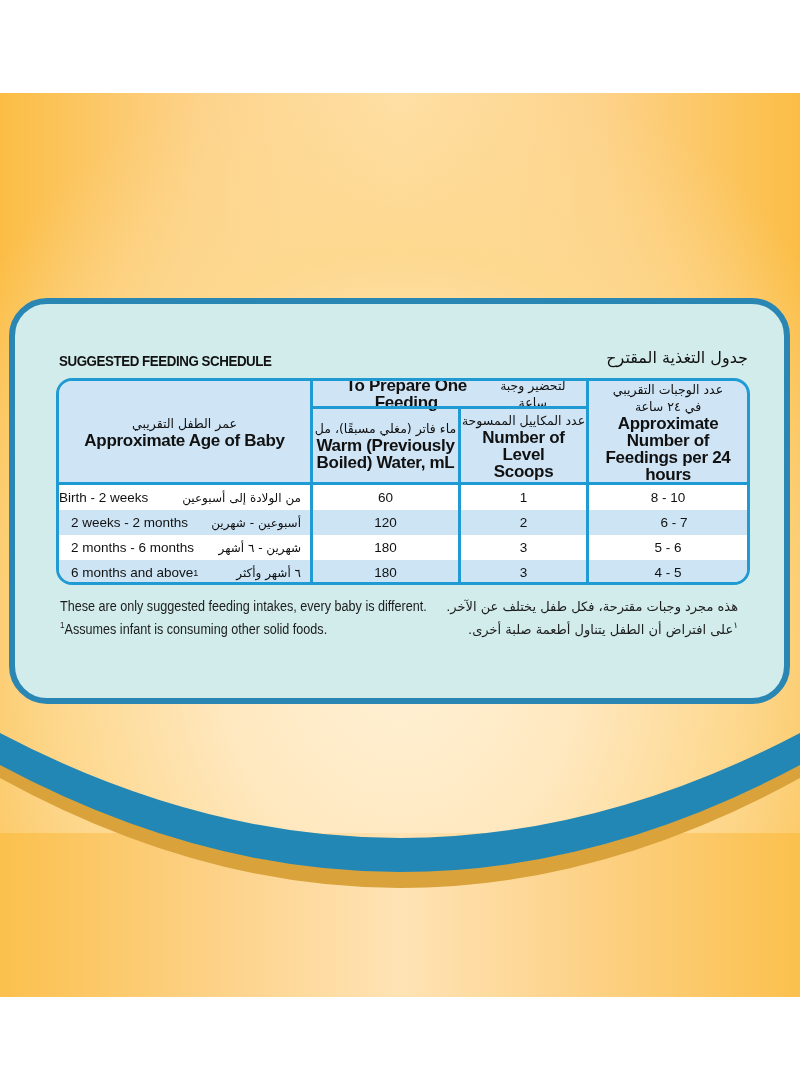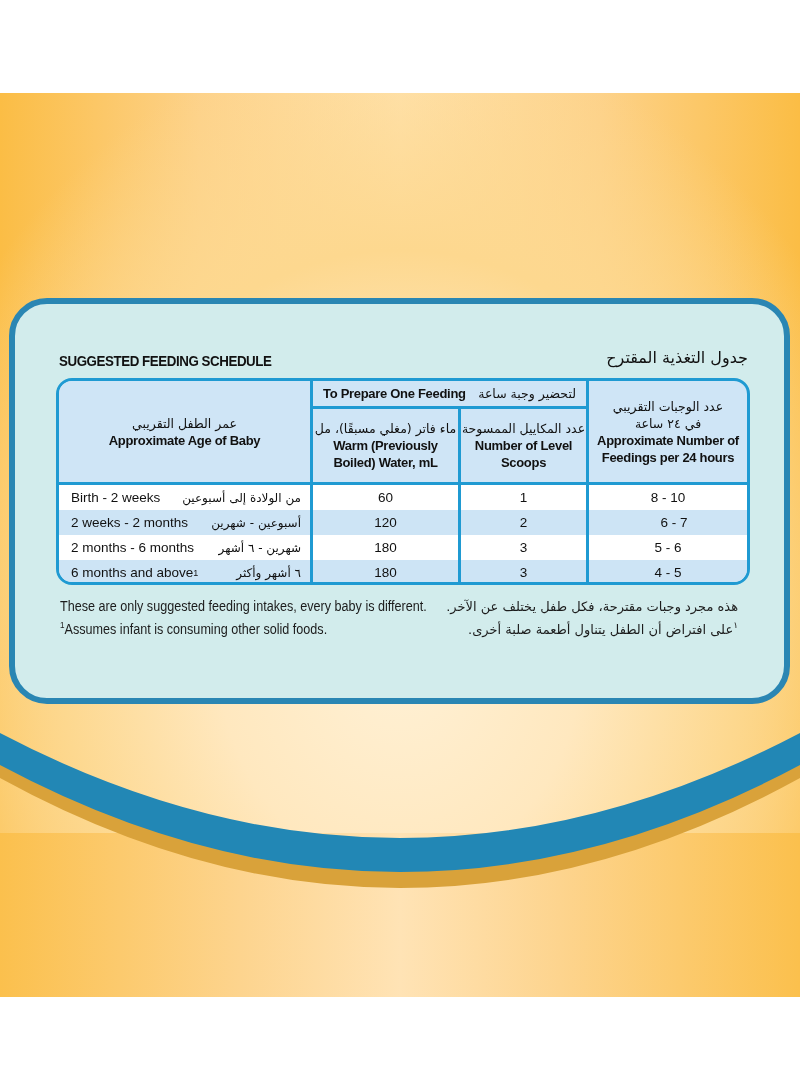--- a/index.html
+++ b/index.html
@@ -35,21 +35,21 @@
 
     .table {
       position: absolute; left: 56px; top: 378px; width: 694px; height: 207px;
       border: 3px solid #1f9ad2; border-radius: 16px 16px 16px 16px; overflow: hidden; background: #cfe5f6;
     }
     .cell { position: absolute; display: flex; flex-direction: column; align-items: center; justify-content: center; text-align: center; }
     .vline { position: absolute; width: 3px; background: #1f9ad2; }
     .hline { position: absolute; height: 3px; background: #1f9ad2; }
 
     .hdr-ar { direction: rtl; font-family: "DejaVu Sans", sans-serif; font-size: 12.5px; color: #111; line-height: 17px; }
-    .hdr-en { font-family: "Liberation Sans", sans-serif; font-weight: bold; font-size: 13px; color: #111; line-height: 17px; letter-spacing: -0.3px; }
+    .hdr-en { font-family: "Liberation Sans", sans-serif; font-weight: bold; font-size: 17px; color: #111; line-height: 17px; letter-spacing: -0.3px; }
 
     .row { position: absolute; left: 0; width: 688px; height: 25px; }
     .row.white { background: #ffffff; }
     .row.blue { background: #cde4f5; }
     .rc { position: absolute; top: 0; height: 25px; display: flex; align-items: center; font-size: 13.5px; color: #111; }
     .rc.num { justify-content: center; }
     .rc.ar { direction: rtl; font-family: "DejaVu Sans", sans-serif; font-size: 12px; }
     sup { font-size: 9px; vertical-align: 6px; }
 
     .note-en { position: absolute; left: 60px; top: 597px; font-size: 14px; line-height: 19px; color: #1c1c1c; transform: scaleX(0.9); transform-origin: left top; }
@@ -96,21 +96,21 @@
   </div>
 
   <div class="cell" style="left:530px; top:0; width:158px; height:101px;">
     <div class="hdr-ar">عدد الوجبات التقريبي</div>
     <div class="hdr-ar">في ٢٤ ساعة</div>
     <div class="hdr-en">Approximate Number of</div>
     <div class="hdr-en">Feedings per 24 hours</div>
   </div>
 
   <div class="row white" style="top:104px;">
-    <span class="rc" style="left:12px;text-align:center;">Birth - 2 weeks</span>
+    <span class="rc" style="left:0;text-align:center;">Birth - 2 weeks</span>
     <span class="rc ar" style="right:446px;">من الولادة إلى أسبوعين</span>
     <span class="rc num" style="left:254px; width:145px;">60</span>
     <span class="rc num" style="left:402px; width:125px;">1</span>
     <span class="rc num" style="left:530px; width:158px;">8 - 10</span>
   </div>
   <div class="row blue" style="top:129px;">
     <span class="rc" style="left:12px;">2 weeks - 2 months</span>
     <span class="rc ar" style="right:446px;margin-left:24px;">أسبوعين - شهرين</span>
     <span class="rc num" style="left:254px; width:145px;">120</span>
     <span class="rc num" style="left:402px; width:125px;">2</span>

